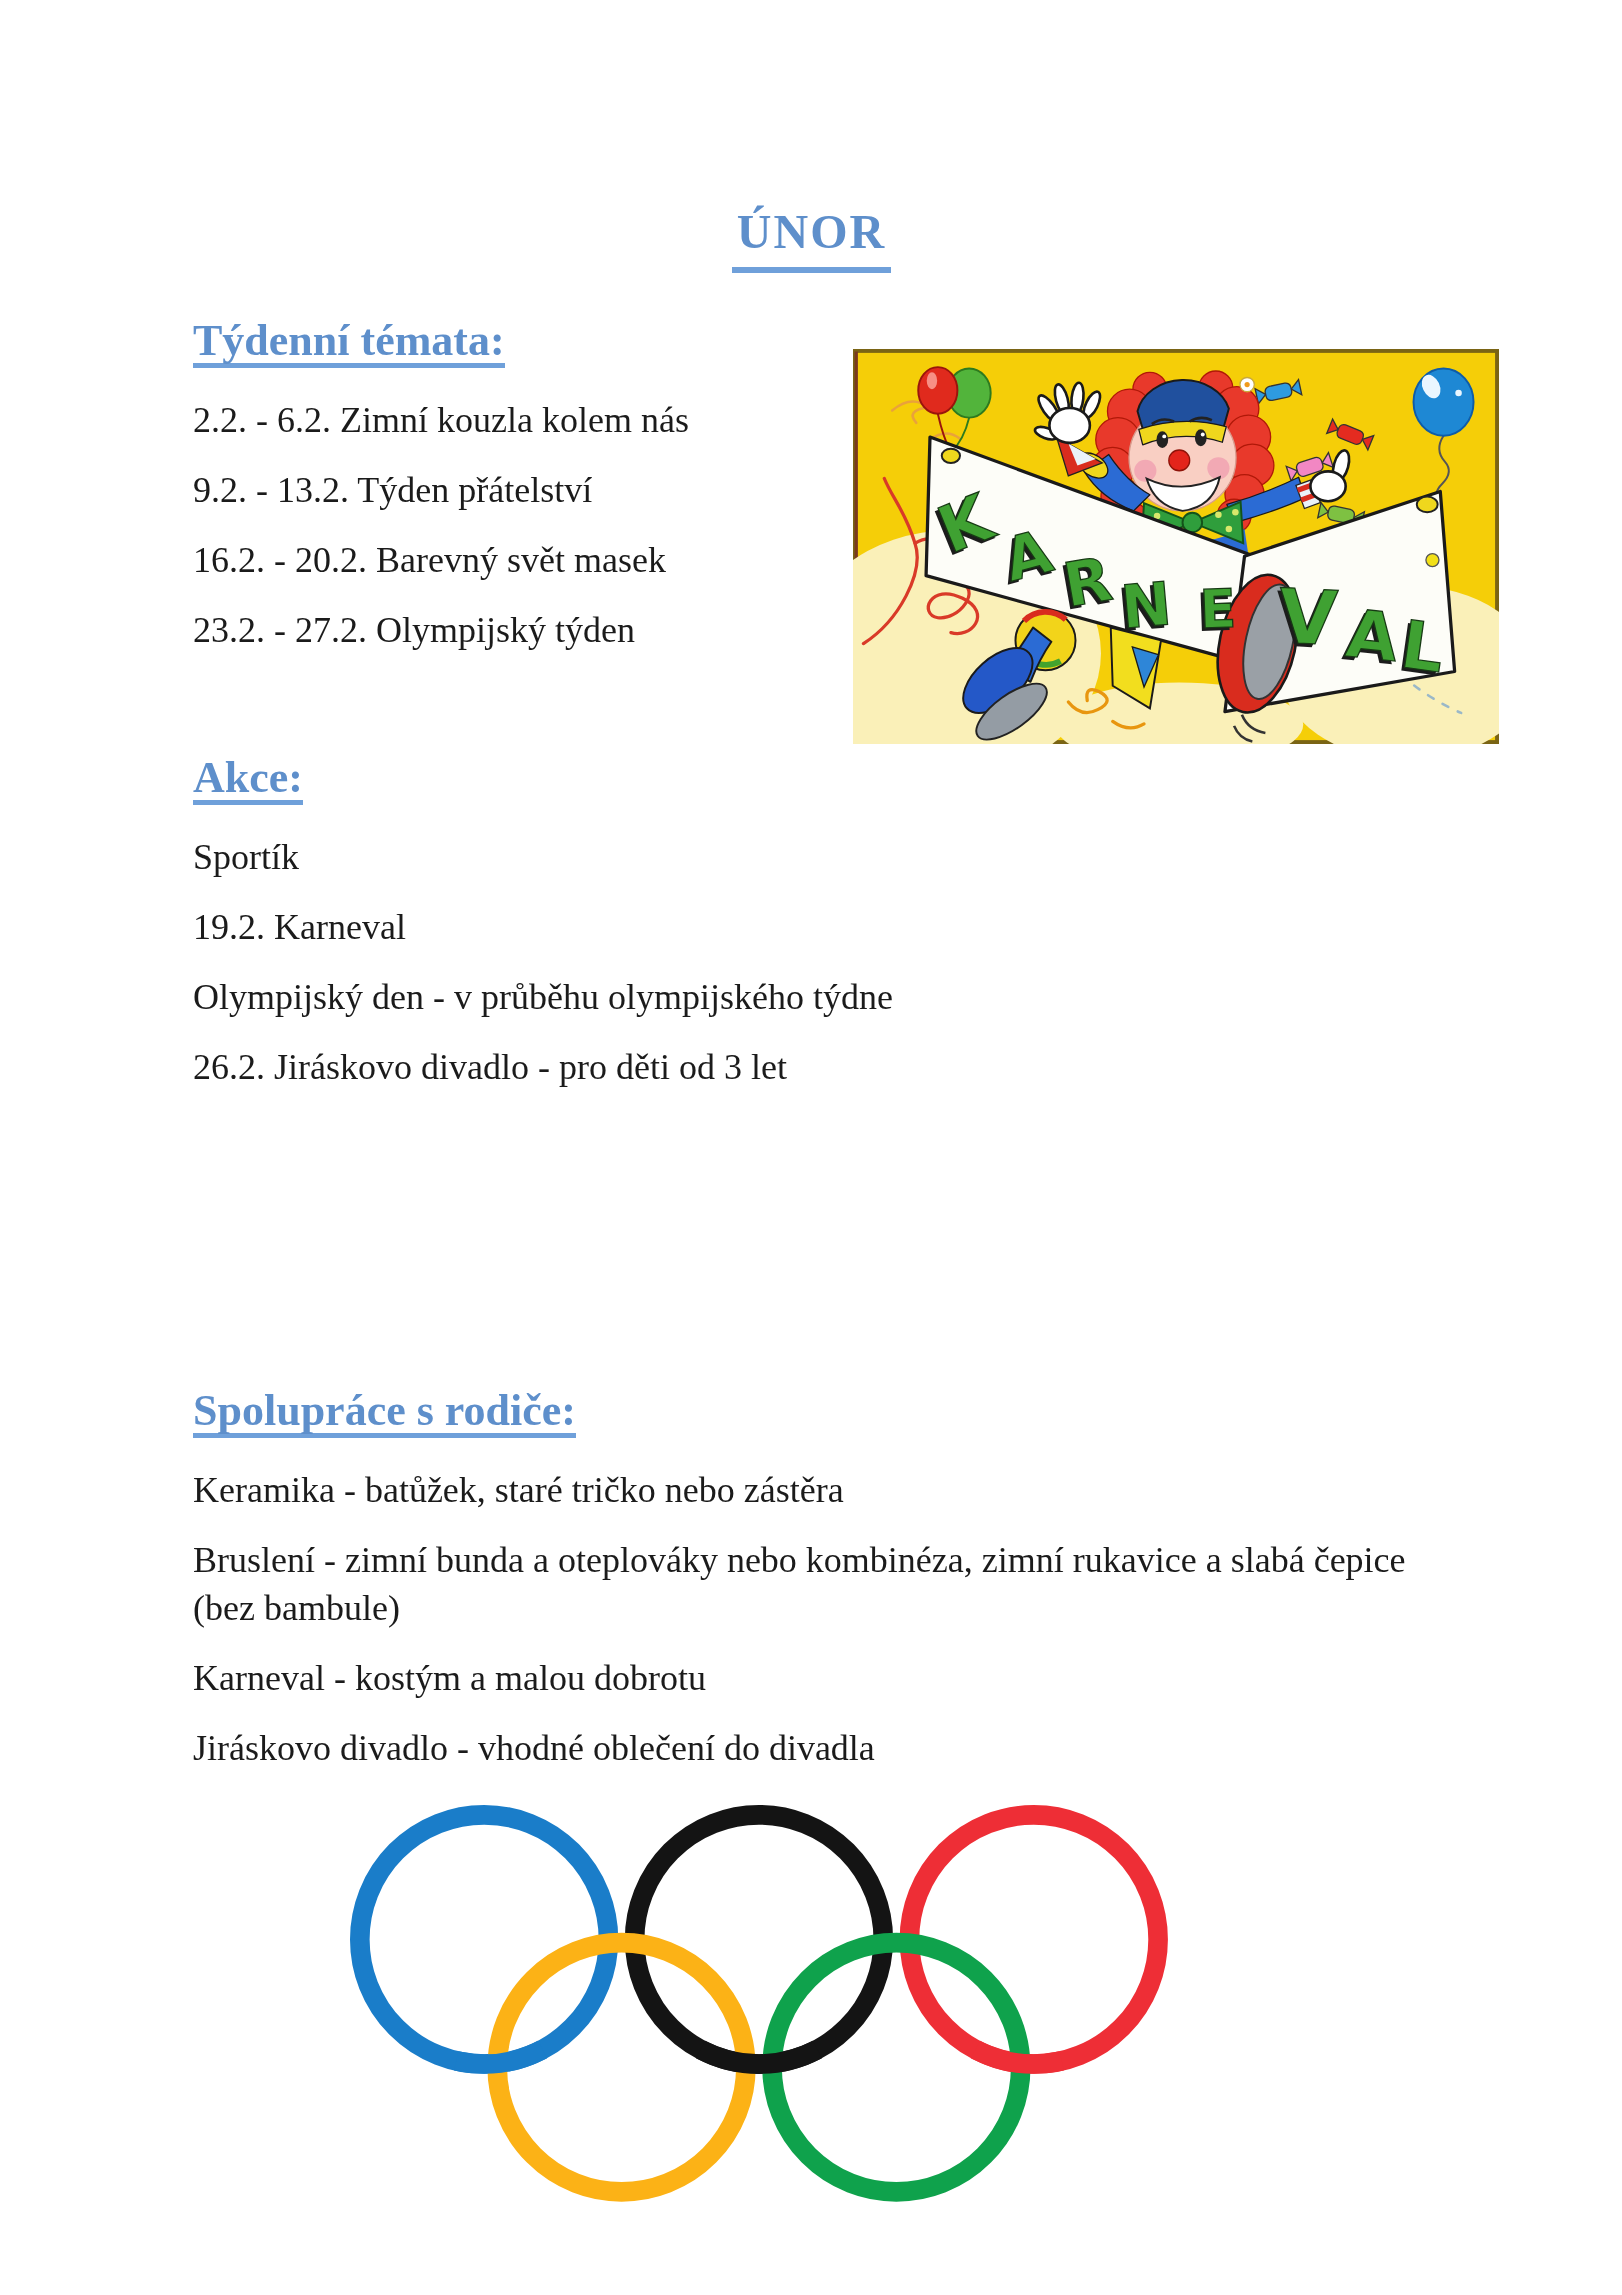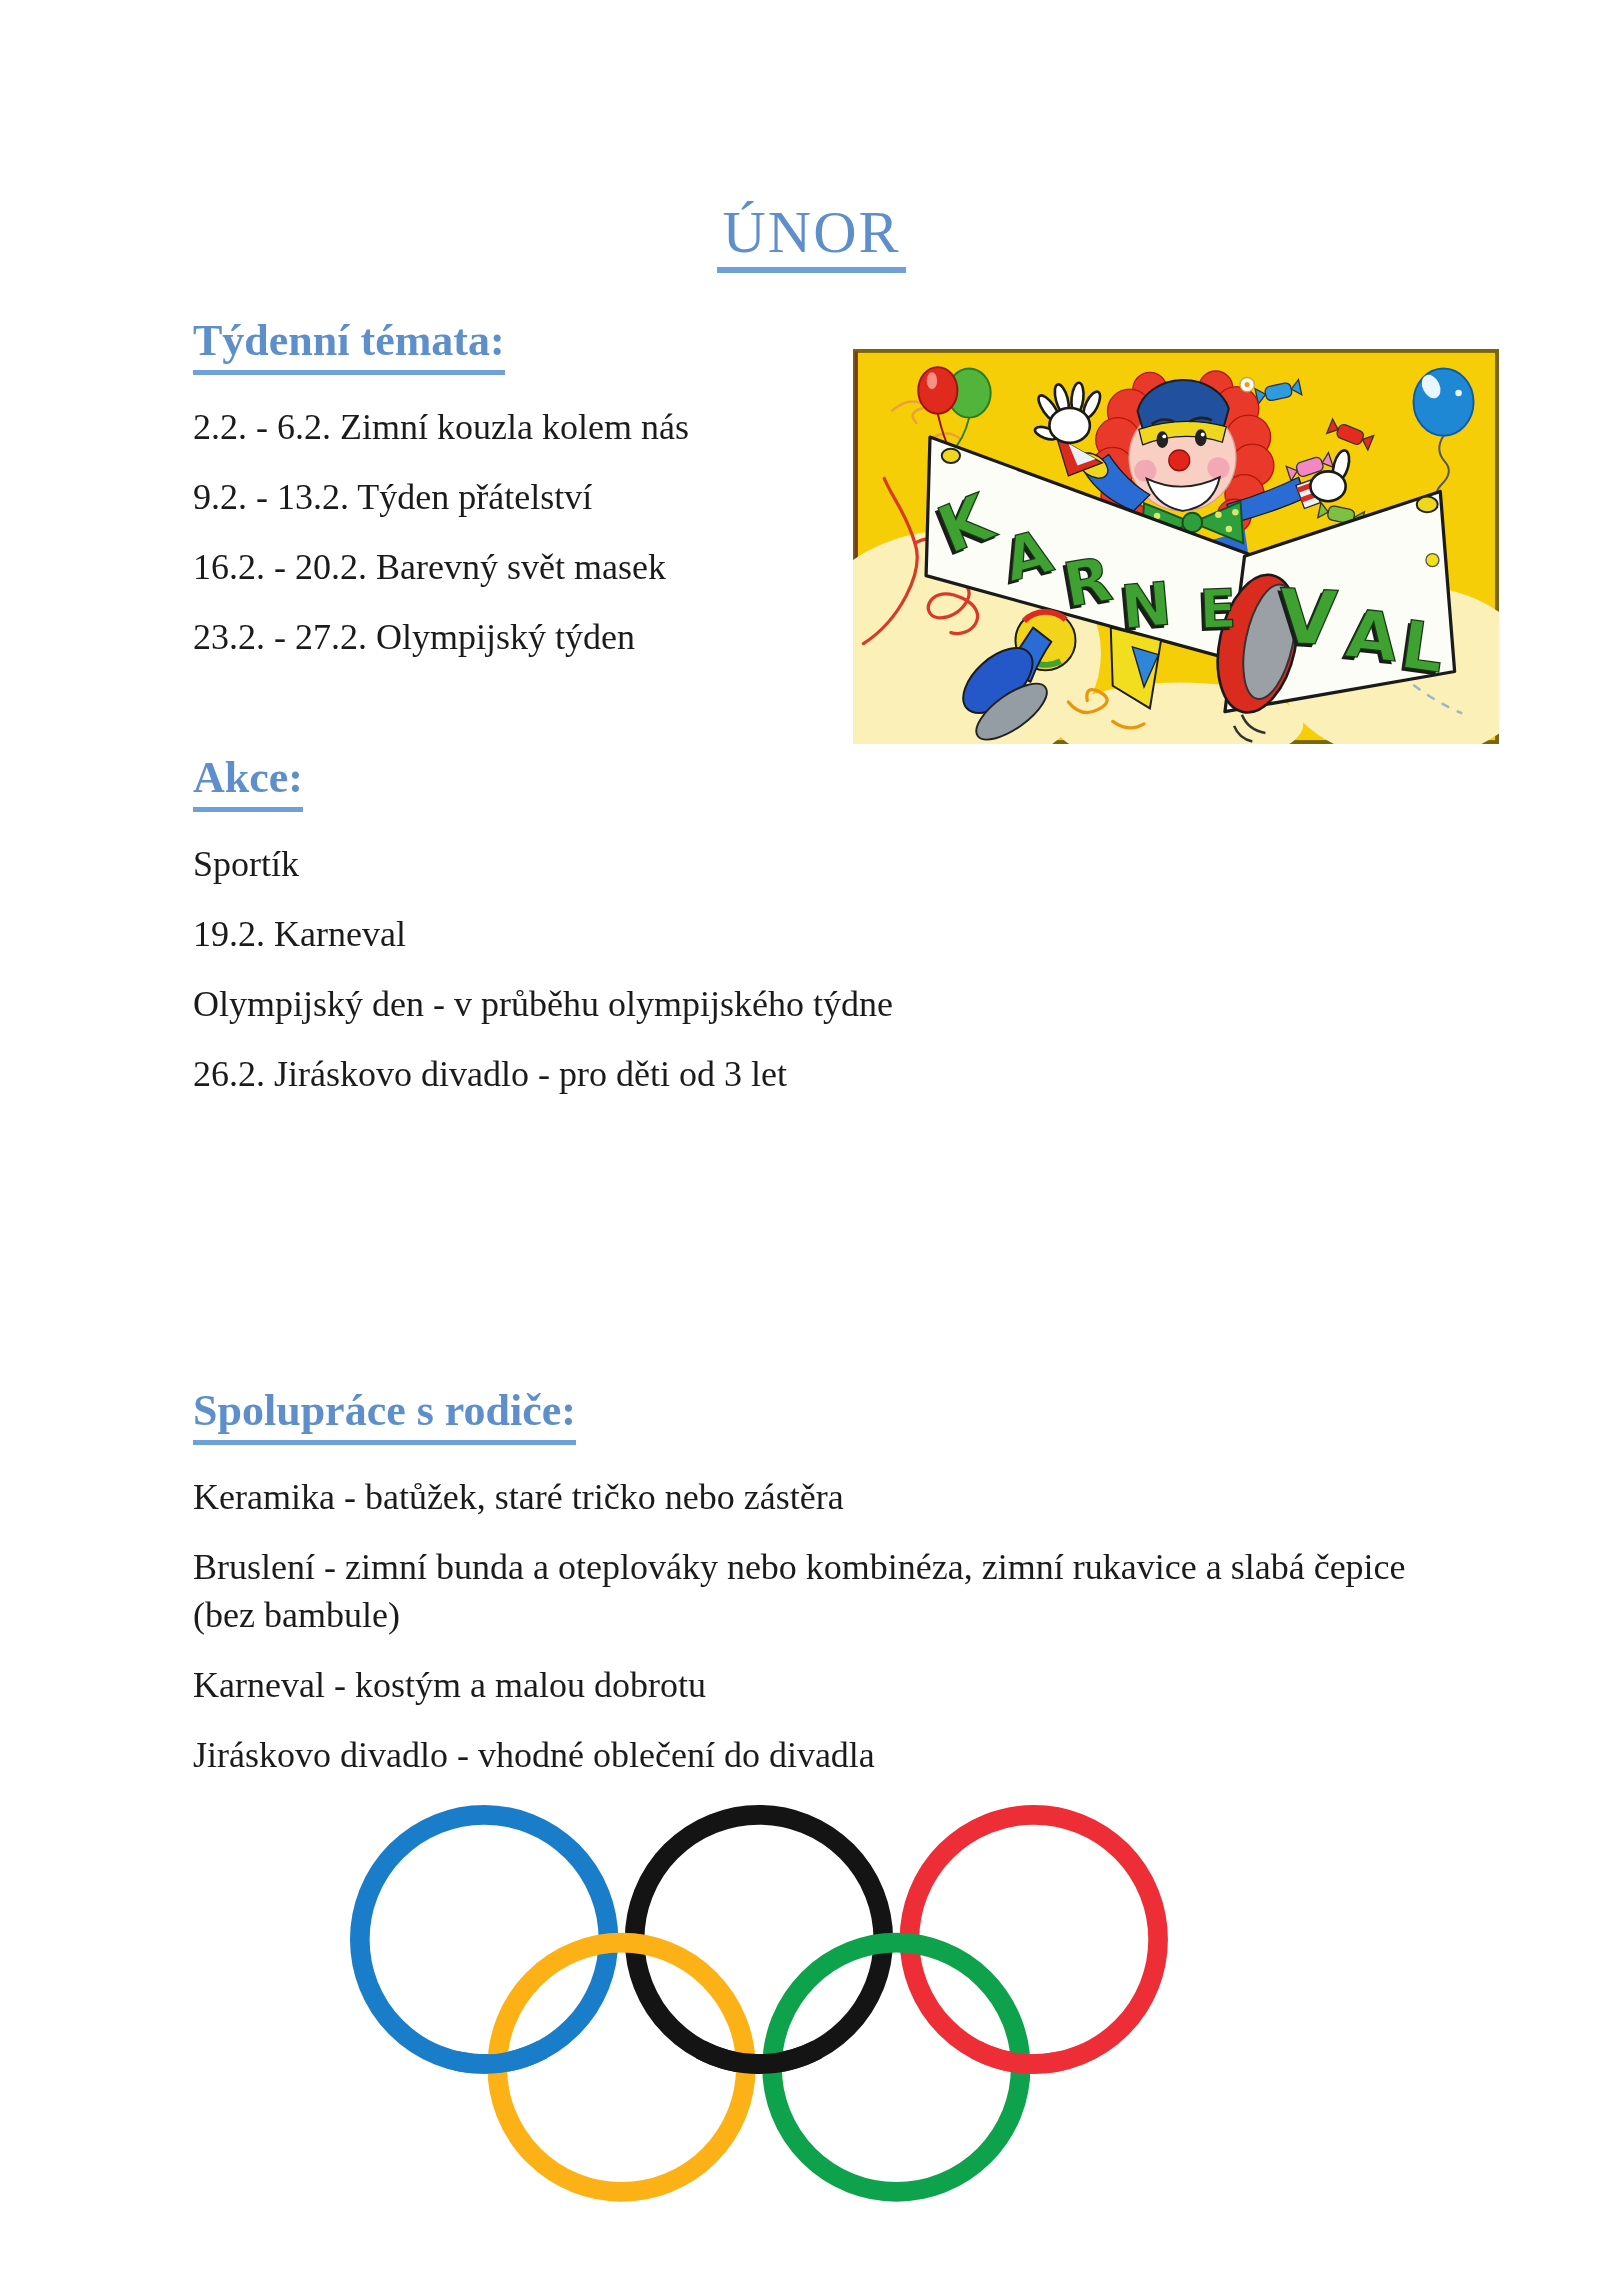--- a/index.html
+++ b/index.html
@@ -2,29 +2,29 @@
 <html style="--heading: #5E8FCB; --underline: #6FA0DA; --body: #1b1b1b;font-size:10.5px"><head>
 <meta charset="utf-8">
 <style>
   html,body{margin:0;padding:0;background:#ffffff;}
   .page{
     position:relative;width:1623px;height:2295px;background:#ffffff;overflow:hidden;
     font-family:"Liberation Serif",serif;color:var(--body,#1b1b1b);
   }
   .title-wrap{position:absolute;top:198px;left:0;width:1623px;text-align:center;}
   .title{
-    display:inline-block;font-weight:normal;font-size:60px;line-height:68px;letter-spacing:2px;
+    display:inline-block;font-weight:bold;font-size:48px;line-height:68px;letter-spacing:2px;
     color:var(--heading,#5E8FCB);border-bottom:6.5px solid var(--underline,#6FA0DA);
     padding:0 5.2px 1.3px 5.2px;
   }
   .sec{position:absolute;left:193px;width:1269px;}
   .sec h2{margin:0 0 27.5px 0;font-size:44px;line-height:44px;font-weight:bold;}
   .sec h2 span{
     display:inline-block;color:var(--heading,#5E8FCB);
-    border-bottom:5.9px solid var(--underline,#6FA0DA);padding-bottom:7px;
+    border-bottom:5.9px solid var(--underline,#6FA0DA);padding-bottom:0;
   }
   .sec p{margin:0 0 22px 0;font-size:36px;line-height:48px;}
   figure{margin:0;padding:0;position:absolute;}
   .karneval{left:853px;top:349px;width:646px;height:395px;}
   .karneval svg{display:block;width:100%;height:100%;}
   .rings{left:350px;top:1805px;width:831px;height:400px;}
   .rings svg{display:block;width:100%;height:100%;}
   .ring,.ring-arc{fill:none;stroke-width:30px;}
   .outl{stroke:#1a1a1a;stroke-linejoin:round;}
 </style>

